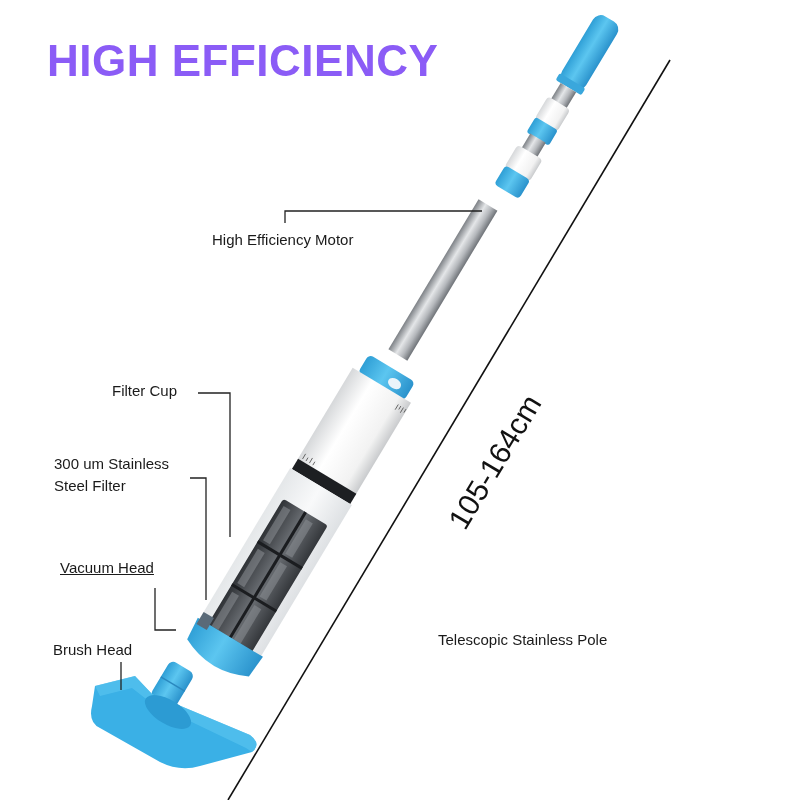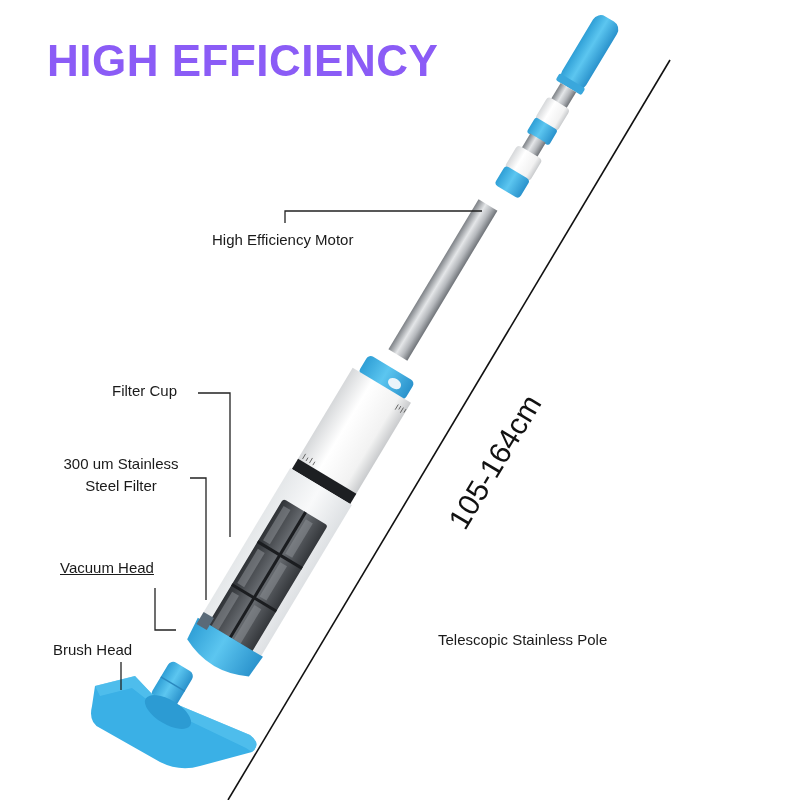--- a/index.html
+++ b/index.html
@@ -8,21 +8,21 @@
     position: absolute; left: 47px; top: 36px;
     color: #8b5cf6; font-weight: 700; font-size: 44px; line-height: 49px;
     letter-spacing: 0.5px; margin: 0;
     font-family: "Liberation Sans", "DejaVu Sans", sans-serif;
   }
   .headline span { display: block; }
   .label {
     position: absolute; color: #1a1a1a; font-size: 15px; line-height: 22px;
     font-family: "Liberation Sans", "DejaVu Sans", sans-serif; white-space: nowrap;
   }
-  .label.right { text-align: center; }
+  .label.right { text-align: left; }
   .dim-text {
     position: absolute; left: 420px; top: 445px;
     font-size: 30px; color: #111; white-space: nowrap;
     transform: rotate(-59deg); transform-origin: center center;
     font-family: "Liberation Sans", "DejaVu Sans", sans-serif;
   }
   svg.art { position: absolute; left: 0; top: 0; }
 </style>
 </head>
 <body>

